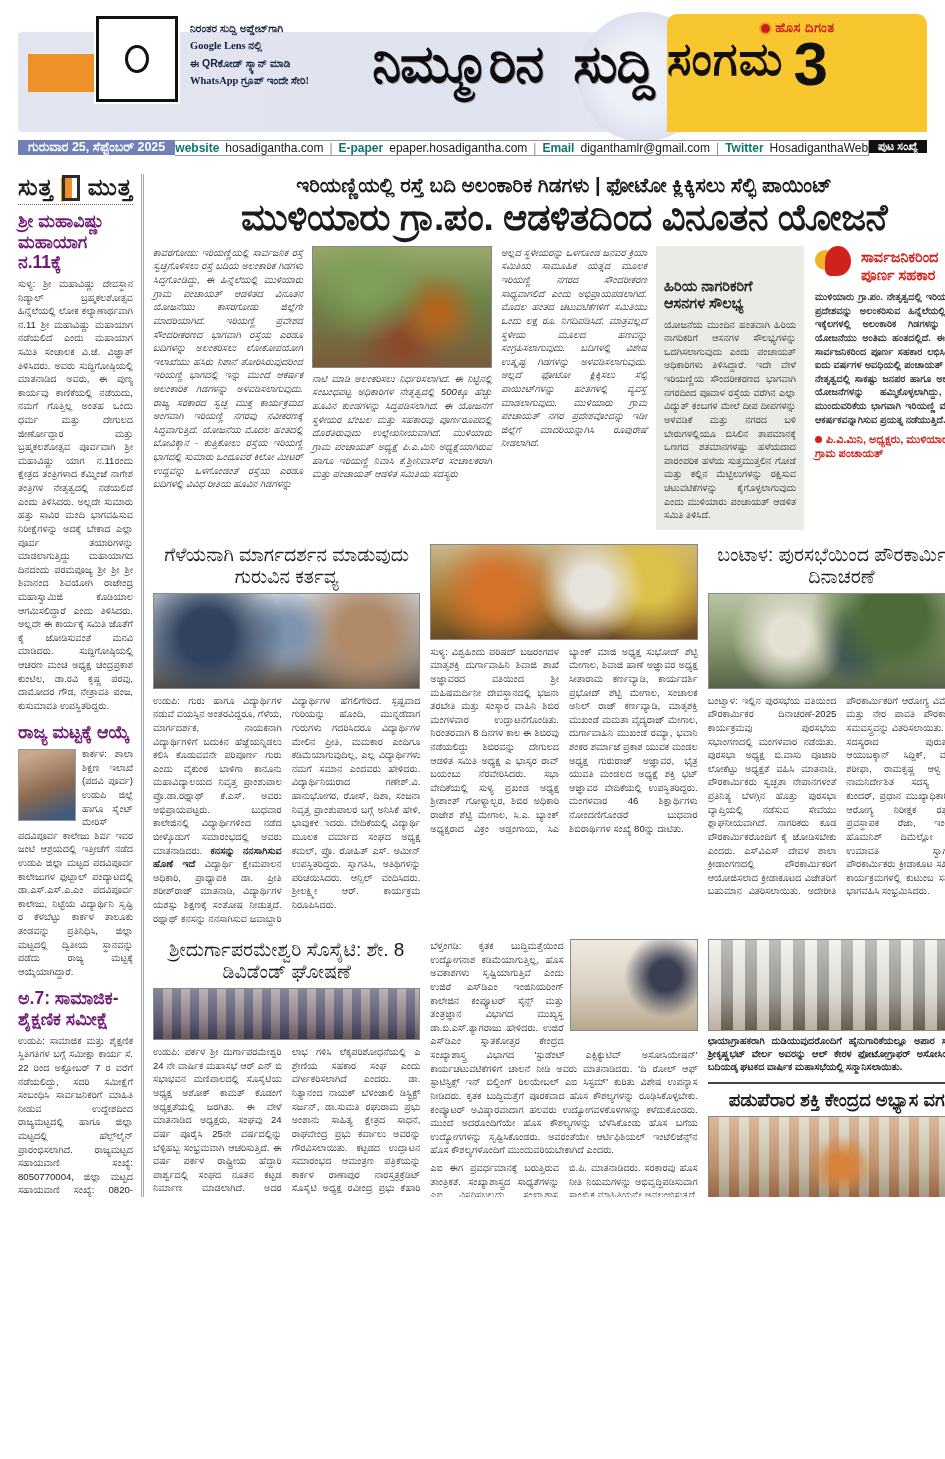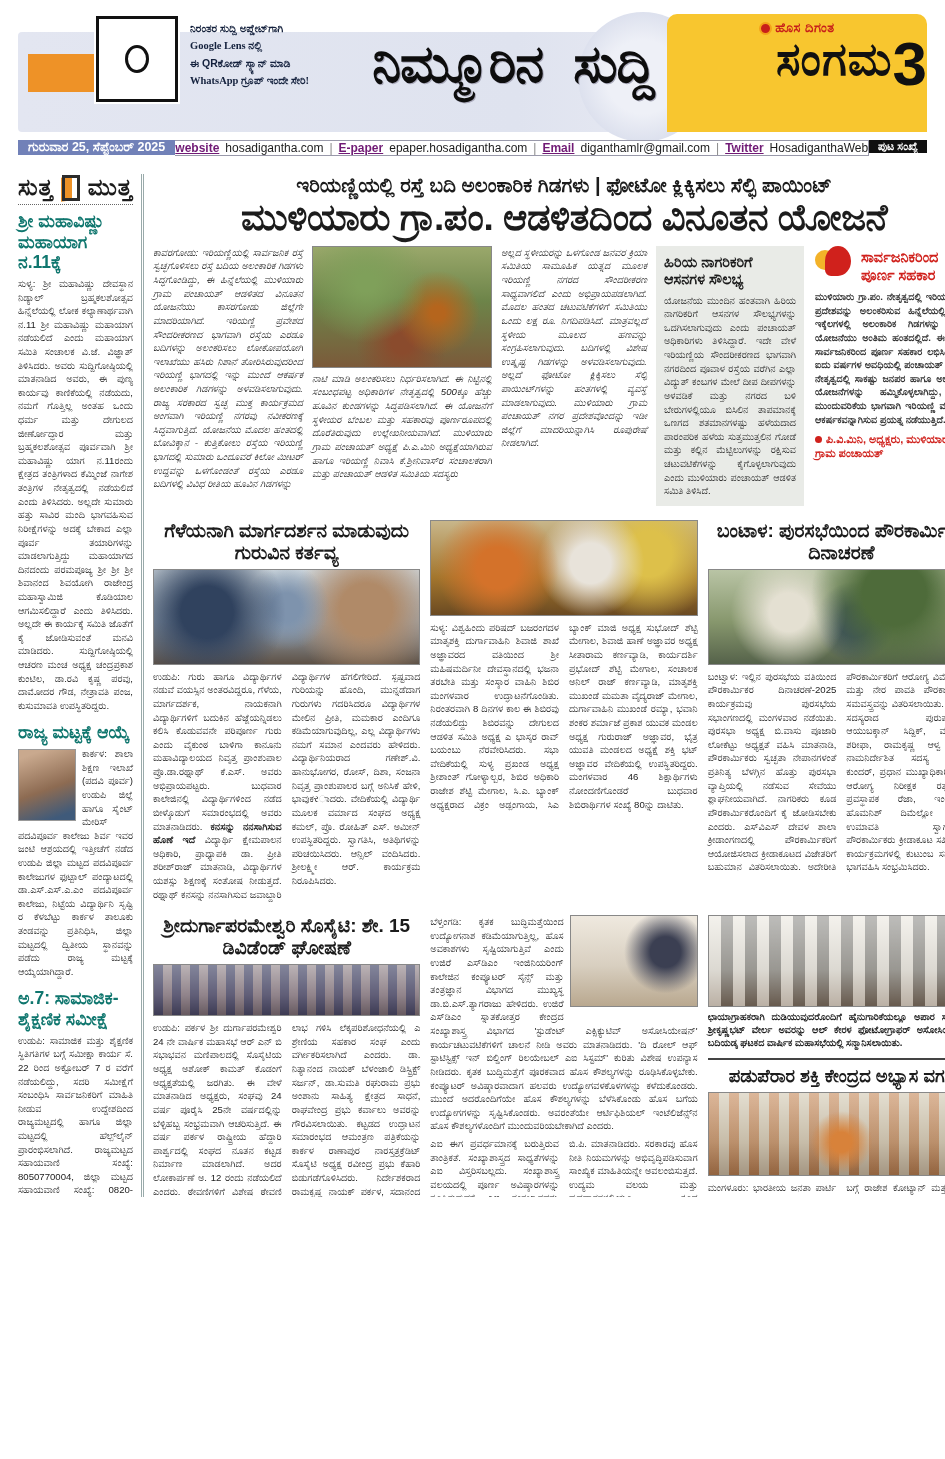--- a/index.html
+++ b/index.html
@@ -17,75 +17,75 @@
         background-blend-mode:screen; }
   .qr:after{ content:""; position:absolute; inset:26px; border:3px solid #111; background:#fff; border-radius:50%; }
   .promo { position:absolute; left:172px; top:-12px; width:170px; font-size:10.5px; line-height:1.65; font-weight:bold; color:#14213d; }
   .promo .en { font-family:"Liberation Serif", serif; }
   .main-title { position:absolute; left:330px; top:2px; width:330px; text-align:center; font-size:52px; font-weight:bold; color:#0d0d0d; letter-spacing:-1px; text-shadow:1px 1px 0 #aab; }
   .title-circle { position:absolute; left:560px; top:-20px; width:130px; height:130px; border-radius:50%; background:radial-gradient(circle,#eef0f7 40%,#dde1ee 70%); z-index:0; }
   .main-title span{ position:relative; z-index:2;font-family:Liberation Mono, monospace; }
   .yellow-block { position:absolute; right:0; top:-18px; width:260px; height:118px; background:#f8c62f; border-radius:10px 10px 0 0; z-index:3; padding-top:6px; }
   .brand-line { text-align:center; font-size:13px; font-weight:bold; color:#c81f1a; letter-spacing:.5px; }
   .brand-dot { display:inline-block; width:13px; height:13px; border-radius:50%; background:#c81f1a; border:2px solid #f3a21a; vertical-align:middle; margin-right:3px; }
-  .edition-row { display:flex; align-items:flex-start; justify-content:flex-end; }
+  .edition-row { display:flex; align-items:flex-start; justify-content:flex-start; gap:10px; }
   .edition { font-size:46px; font-weight:bold; color:#111; line-height:1; letter-spacing:1px; }
   .pagenum-big { font-size:62px; font-weight:bold; color:#111; line-height:.9; }
 
   .infobar { position:relative; height:26px; margin-top:8px; display:flex; align-items:flex-start; z-index:4; }
   .datebox { width:250px; background:#7181b8; color:#fff; font-size:12.5px; font-weight:bold; display:flex; align-items:center; justify-content:center; }
   .contactbox { flex:1; border:1px solid #99a; border-left:none; display:flex; align-items:center; justify-content:center; gap:6px; font-size:12px; background:#fff; white-space:nowrap; }
-  .contactbox .lab { color:#701a75; font-weight:bold;text-decoration:underline; }
+  .contactbox .lab { color:#0f766e; font-weight:bold; }
   .contactbox .sep { color:#888; }
   .pagelabel { width:92px; background:#101010; color:#fff; font-size:11px; font-weight:bold; display:flex; align-items:center; justify-content:center; }
 
   
   .content { display:flex; margin-top:8px; }
   .colL { width:165px; padding-right:8px; border-right:3px double #9aa; }
   .colMain { flex:1; padding-left:9px; }
 
   
   .suthu { display:flex; align-items:center; gap:4px; border-bottom:1px dotted #666; padding-bottom:3px; margin-bottom:6px; }
   .suthu .w { font-size:23px; font-weight:bold; letter-spacing:1px; }
   .door-icon { width:26px; height:26px; position:relative; }
   .door-icon .frame{ position:absolute; inset:0 4px; border:3px solid #2b2b2b; }
   .door-icon .leaf{ position:absolute; left:3px; top:2px; width:11px; height:24px; background:#ee9227; transform:skewY(-8deg); }
   .side-art { margin-bottom:10px; }
-  .side-h { font-size:17.5px; font-weight:bold; line-height:1.18; margin-bottom:4px; color:#0f766e; }
+  .side-h { font-size:17.5px; font-weight:bold; line-height:1.18; margin-bottom:4px; color:#701a75; }
   .body-txt { font-size:9.6px; line-height:1.42; text-align:justify; color:#222; }
   .thumb { float:left; width:58px; height:72px; margin:2px 6px 2px 0; background:linear-gradient(160deg,#c9a98e 10%,#8d6b52 55%,#3f5a7a 90%); border:1px solid #999; }
 
   
   .kicker { font-size:20px; font-weight:bold; text-align:center; letter-spacing:0; margin-bottom:2px; }
   .lead-h { font-size:37px; font-weight:bold; text-align:center; line-height:1.05; margin-bottom:8px; letter-spacing:-.5px; }
   .lead-row { display:flex; gap:9px; }
   .lead-col { font-size:9.6px;font-style:italic; }
   .lead-c1 { width:150px; }
   .lead-c2 { width:180px; }
   .lead-c3 { width:146px; }
   .lead-photo { width:100%; height:122px; border:1px solid #888; background:
       radial-gradient(circle at 30% 30%, #7fa05a 6%, transparent 40%),
       radial-gradient(circle at 70% 55%, #b5651d 5%, transparent 30%),
       radial-gradient(circle at 50% 80%, #8a4b2d 8%, transparent 35%),
       linear-gradient(180deg,#9aa86b 0%,#6d8449 45%,#7b5a3a 100%); margin-bottom:4px; }
   .graybox { width:148px; background:#e9ebe7; padding:8px 8px; }
-  .graybox h4 { font-size:14.5px; font-weight:bold; line-height:1.2; margin-bottom:5px; }
+  .graybox h4 { font-size:14.5px; font-weight:bold; line-height:1.2; margin-bottom:5px;margin-top:24px; }
   .quote { width:162px; padding:0 0 0 2px; }
   .q-icon { width:40px; height:34px; position:relative; float:left; margin-right:6px; }
   .q-icon .y { position:absolute; left:0; top:4px; width:20px; height:20px; border-radius:50%; background:#f3b229; }
   .q-icon .r { position:absolute; left:10px; top:0; width:26px; height:30px; border-radius:50% 50% 50% 6px; background:#d0211c; }
   .quote h4 { font-size:14.5px; font-weight:bold; color:#d0211c; line-height:1.25; padding-top:2px; }
   .quote .body-txt { clear:none; margin-top:6px; font-weight:bold; color:#333; }
   .attrib { margin-top:6px; font-size:11px; font-weight:bold; color:#d0211c; line-height:1.3; }
   .attrib .dot { display:inline-block; width:7px; height:7px; border-radius:50%; background:#d0211c; margin-right:4px; }
 
   
   .mid-row { display:flex; gap:10px; margin-top:14px; }
   .m-art { flex:1; min-width:0; }
-  .m-art .hd { font-size:19px; font-weight:bold; text-align:center; line-height:1.16; margin-bottom:5px; }
+  .m-art .hd { font-size:19px; font-weight:normal; text-align:center; line-height:1.16; margin-bottom:5px; }
   .m-photo { width:100%; height:96px; border:1px solid #888; margin-bottom:5px; background:
       radial-gradient(circle at 20% 45%, #30425e 12%, transparent 36%),
       radial-gradient(circle at 50% 40%, #7e93ad 10%, transparent 30%),
       radial-gradient(circle at 80% 42%, #b08a68 12%, transparent 34%),
       linear-gradient(180deg,#cfd8de 0%,#9aa7b4 55%,#5d5146 100%); }
   .m-photo.warm { background:
       radial-gradient(circle at 25% 50%, #d4722a 10%, transparent 30%),
       radial-gradient(circle at 60% 45%, #e8e3da 12%, transparent 32%),
       radial-gradient(circle at 82% 35%, #ddc04a 10%, transparent 30%),
       linear-gradient(180deg,#c8b68a 0%,#a3762d 60%,#6b4a22 100%); }
@@ -246,21 +246,21 @@
 
         <div class="m-art">
           <div class="hd">ಬಂಟಾಳ: ಪುರಸಭೆಯಿಂದ ಪೌರಕಾರ್ಮಿಕರ ದಿನಾಚರಣೆ</div>
           <div class="m-photo green"></div>
           <div class="two-col body-txt">ಬಂಟ್ವಾಳ: ಇಲ್ಲಿನ ಪುರಸಭೆಯ ವತಿಯಿಂದ ಪೌರಕಾರ್ಮಿಕರ ದಿನಾಚರಣೆ-2025 ಕಾರ್ಯಕ್ರಮವು ಪುರಸಭೆಯ ಸಭಾಂಗಣದಲ್ಲಿ ಮಂಗಳವಾರ ನಡೆಯಿತು. ಪುರಸಭಾ ಅಧ್ಯಕ್ಷ ಬಿ.ವಾಸು ಪೂಜಾರಿ ಲೋಕೆಟ್ಟು ಅಧ್ಯಕ್ಷತೆ ವಹಿಸಿ ಮಾತನಾಡಿ, ಪೌರಕಾರ್ಮಿಕರು ಸ್ವಚ್ಛತಾ ನೇಪಾನಗಳಂತೆ ಪ್ರತಿನಿತ್ಯ ಬೆಳಗ್ಗಿನ ಹೊತ್ತು ಪುರಸಭಾ ವ್ಯಾಪ್ತಿಯಲ್ಲಿ ನಡೆಸುವ ಸೇವೆಯು ಶ್ಲಾಘನೀಯವಾಗಿದೆ. ನಾಗರಿಕರು ಕೂಡ ಪೌರಕಾರ್ಮಿಕರೊಂದಿಗೆ ಕೈ ಜೋಡಿಸಬೇಕು ಎಂದರು. ಎಸ್‌ವಿಎಸ್ ದೇವಳ ಶಾಲಾ ಕ್ರೀಡಾಂಗಣದಲ್ಲಿ ಪೌರಕಾರ್ಮಿಕರಿಗೆ ಆಯೋಜಿಸಲಾದ ಕ್ರೀಡಾಕೂಟದ ವಿಜೇತರಿಗೆ ಬಹುಮಾನ ವಿತರಿಸಲಾಯಿತು. ಅದೇರೀತಿ ಪೌರಕಾರ್ಮಿಕರಿಗೆ ಆರೋಗ್ಯ ವಿಮೆ ಸೌಲಭ್ಯ ಮತ್ತು ನೇರ ಪಾವತಿ ಪೌರಕಾರ್ಮಿಕರಿಗೆ ಸಮವಸ್ತ್ರವನ್ನು ವಿತರಿಸಲಾಯಿತು. ಪುರಸಭಾ ಸದಸ್ಯರಾದ ಪುರುಷೋತ್ತಮ, ಆಯುಬಕ್ಕಾನ್ ಸಿದ್ದಿಕ್, ಮಹಮ್ಮದ್ ಶರೀಫಾ, ರಾಮಕೃಷ್ಣ ಆಳ್ವ ಕಳಿಕಳ, ನಾಮನಿರ್ದೇಶಿತ ಸದಸ್ಯ ಜಗದೀಶ್ ಕುಂದರ್, ಪ್ರಧಾನ ಮುಖ್ಯಾಧಿಕಾರಿ ಮಿತ್ರಕಿ, ಆರೋಗ್ಯ ನಿರೀಕ್ಷಕ ರತ್ನಪ್ರಸಾದ್, ಪ್ರವಸ್ಥಾಪಕ ರೆಜಾ, ಇಂಜಿನಿಯರ್ ಹೊಮನಿಶ್ ದಿಮೆಲ್ಲೋ ಇದ್ದರು. ಉಮಾವತಿ ಸ್ವಾಗತಿಸಿದರು. ಪೌರಕಾರ್ಮಿಕರು ಕ್ರೀಡಾಕೂಟ ಸಹಿತ ವಿವಿಧ ಕಾರ್ಯಕ್ರಮಗಳಲ್ಲಿ ಕುಟುಂಬ ಸಮೇತರಾಗಿ ಭಾಗವಹಿಸಿ ಸಂಭ್ರಮಿಸಿದರು.</div>
         </div>
       </div>
 
       <div class="mid-row">
         <div class="m-art">
-          <div class="hd">ಶ್ರೀದುರ್ಗಾಪರಮೇಶ್ವರಿ ಸೊಸೈಟಿ: ಶೇ. 15 ಡಿವಿಡೆಂಡ್ ಘೋಷಣೆ</div>
+          <div class="hd">ಶ್ರೀದುರ್ಗಾಪರಮೇಶ್ವರಿ ಸೊಸೈಟಿ: ಶೇ. 8 ಡಿವಿಡೆಂಡ್ ಘೋಷಣೆ</div>
           <div class="wide-photo"></div>
           <div class="two-col body-txt">ಉಡುಪಿ: ಪರ್ಕಳ ಶ್ರೀ ದುರ್ಗಾಪರಮೇಶ್ವರಿ 24 ನೇ ವಾರ್ಷಿಕ ಮಹಾಸಭೆ ಆರ್ ಎನ್ ಬಿ ಸಭಾಭವನ ಮಣಿಪಾಲದಲ್ಲಿ ಸೊಸೈಟಿಯ ಅಧ್ಯಕ್ಷ ಅಶೋಕ್ ಕಾಮತ್ ಕೊಡಂಗೆ ಅಧ್ಯಕ್ಷತೆಯಲ್ಲಿ ಜರಗಿತು. ಈ ವೇಳೆ ಮಾತನಾಡಿದ ಅಧ್ಯಕ್ಷರು, ಸಂಘವು 24 ವರ್ಷ ಪೂರೈಸಿ 25ನೇ ವರ್ಷದಲ್ಲಿನ್ನು ಬೆಳ್ಳಿಹಬ್ಬ ಸಂಭ್ರಮವಾಗಿ ಆಚರಿಸುತ್ತಿದೆ. ಈ ವರ್ಷ ಪರ್ಕಳ ರಾಷ್ಟ್ರೀಯ ಹೆದ್ದಾರಿ ಪಾರ್ಶ್ವದಲ್ಲಿ ಸಂಘದ ನೂತನ ಕಟ್ಟಡ ನಿರ್ಮಾಣ ಮಾಡಲಾಗಿದೆ. ಅದರ ಲೋಕಾರ್ಪಣೆ ಅ. 12 ರಂದು ನಡೆಯಲಿದೆ ಎಂದರು. ಠೇವಣಿಗಳಿಗೆ ವಿಶೇಷ ಠೇವಣಿ ಯೋಜನೆ ಜಾರಿಗೊಳಿಸಿದ್ದು ಶೇ 9.50 ಇತರರಿಗೆ, ಹಿರಿಯ ನಾಗರಿಕರಿಗೆ ಶೇ 10 ಬಡ್ಡಿದರ ನೀಡಿ ಎಲ್ಲರಿಗೂ ಒಳ್ಳೆಯ ಕೊಡುಗೆ ನೀಡಿದೆ ಎಂದು ತಿಳಿಸಿದರು. ಸಿಇಒ ನಿತ್ಯಾನಂದ ನರಸಿಂಗೆ ಮಾಹಿತಿ ನೀಡಿ, 2024-25ನೇ ಸಾಲಿನ ಅಂತ್ಯಕ್ಕೆ ರೂ 2.10 ಕೋಟಿ ಪಾಲು ಬಂಡವಾಳ, ರೂ. 13.91 ನಿಧಿ, ರೂ. 141.29 ಕೋಟಿ ಠೇವಣಿ, ರೂ 104.24 ಕೋಟಿ ಸಾಲ ಹೊರಬಾಕಿಯೊಂದಿಗೆ, ರೂ 2.91 ನಿವ್ವಳ ಲಾಭ ಗಳಿಸಿ ಲೆಕ್ಕಪರಿಶೋಧನೆಯಲ್ಲಿ ಎ ಶ್ರೇಣಿಯ ಸಹಕಾರ ಸಂಘ ಎಂದು ವರ್ಗೀಕರಿಸಲಾಗಿದೆ ಎಂದರು. ಡಾ. ನಿತ್ಯಾನಂದ ನಾಯಕ್ ಬೆಳಂಜಾಲಿ ಡಿಸ್ಟ್ರಿಕ್ಟ್ ಸರ್ಜನ್, ಡಾ.ಸುಮತಿ ರಘುರಾಮ ಪ್ರಭು ಅಂಶಾನು ಸಾಹಿತ್ಯ ಕ್ಷೇತ್ರದ ಸಾಧನೆ, ರಾಘವೇಂದ್ರ ಪ್ರಭು ಕರ್ವಾಲು ಅವರನ್ನು ಗೌರವಿಸಲಾಯಿತು. ಕಟ್ಟಡದ ಉದ್ಘಾಟನ ಸಮಾರಂಭದ ಆಮಂತ್ರಣ ಪತ್ರಿಕೆಯನ್ನು ಕಾರ್ಕಳ ರಾಣಾಪುರ ನಾರಸ್ತತ್ರಕ್ರೆಡಿಟ್ ಸೊಸೈಟಿ ಅಧ್ಯಕ್ಷ ರವೀಂದ್ರ ಪ್ರಭು ಕೆಹಾರಿ ಬಿಡುಗಡೆಗೊಳಿಸಿದರು. ನಿರ್ದೇಶಕರಾದ ರಾಮಕೃಷ್ಣ ನಾಯಕ್ ಪರ್ಕಳ, ಸದಾನಂದ ನಾಯಕ್ ಹರ್ಗ, ನರಸಿಂಹ ನಾಯಕ್ ಮಣಿಪಾಲ, ಮಹೇಶ ನಾಯಕ ಅಂಬಲ್ಪಾಡಿ, ರವೀಂದ್ರ ಪಾಟ್ಕರ ಬಂಟಕಲ್, ವಿಜೇಶ್ ಕುಮಾರ್ ಬೆಳ್ಮಾರುವಾಡಿ, ಗಣಪತಿ ನಾಯಕ್ ದೇವსನಗರ, ಜಯಂತಿ ನಾಯಕ ಪರ್ಕಳ, ಗೋಪಿ ನಾಯಕ್ ದೇವಿನಗರ ಇದ್ದರು. ಪ್ರಿಯದರ್ಶಿನಿ ಕಾಮತ್ ಸ್ವಾಗತಿಸಿ, ಶ್ರೀಶ ನಾಯಕ್ ನಿರ್ವಹಿಸಿ, ನಿರ್ದೇಶಕ ಗಣಪತಿ ಪ್ರಭು ಕುಕ್ಕೆಹಳ್ಳಿ ವಂದಿಸಿದರು.</div>
         </div>
 
         <div class="m-art">
           <div class="sdm-wrap">
             <div class="sdm-photo"></div>
             <div class="body-txt">ಬೆಳ್ತಂಗಡಿ: ಕೃತಕ ಬುದ್ಧಿಮತ್ತೆಯಿಂದ ಉದ್ಯೋಗನಾಶ ಕಡಿಮೆಯಾಗುತ್ತಿಲ್ಲ, ಹೊಸ ಅವಕಾಶಗಳು ಸೃಷ್ಟಿಯಾಗುತ್ತಿವೆ ಎಂದು ಉಜಿರೆ ಎಸ್‌ಡಿಎಂ ಇಂಜಿನಿಯರಿಂಗ್ ಕಾಲೇಜಿನ ಕಂಪ್ಯೂಟರ್ ಸೈನ್ಸ್ ಮತ್ತು ತಂತ್ರಜ್ಞಾನ ವಿಭಾಗದ ಮುಖ್ಯಸ್ಥ ಡಾ.ಬಿ.ಎಸ್.ತ್ಯಾಗರಾಜು ಹೇಳಿದರು. ಉಜಿರೆ ಎಸ್‌ಡಿಎಂ ಸ್ನಾತಕೋತ್ತರ ಕೇಂದ್ರದ ಸಂಖ್ಯಾಶಾಸ್ತ್ರ ವಿಭಾಗದ 'ಸ್ಟುಡೆಂಟ್ ಎಕ್ಸಿಕ್ಯುಟಿವ್ ಅಸೋಸಿಯೇಷನ್' ಕಾರ್ಯಚಟುವಟಿಕೆಗಳಿಗೆ ಚಾಲನೆ ನೀಡಿ ಅವರು ಮಾತನಾಡಿದರು. 'ದಿ ರೋಲ್ ಆಫ್ ಸ್ಟಾಟಿಸ್ಟಿಕ್ಸ್ ಇನ್ ಬಿಲ್ಡಿಂಗ್ ರಿಲಯೇಬಲ್ ಎಐ ಸಿಸ್ಟಮ್' ಕುರಿತು ವಿಶೇಷ ಉಪನ್ಯಾಸ ನೀಡಿದರು. ಕೃತಕ ಬುದ್ಧಿಮತ್ತೆಗೆ ಪೂರಕವಾದ ಹೊಸ ಕೌಶಲ್ಯಗಳನ್ನು ರೂಢಿಸಿಕೊಳ್ಳಬೇಕು. ಕಂಪ್ಯೂಟರ್ ಅವಿಷ್ಕಾರವಾದಾಗ ಹಲವರು ಉದ್ಯೋಗವಳಕೊಳಗಳನ್ನು ಕಳೆದುಕೊಂಡರು. ಮುಂದೆ ಅದರೊಂದಿಗೆಯೇ ಹೊಸ ಕೌಶಲ್ಯಗಳನ್ನು ಬೆಳೆಸಿಕೊಂಡು ಹೊಸ ಬಗೆಯ ಉದ್ಯೋಗಗಳನ್ನು ಸೃಷ್ಟಿಸಿಕೊಂಡರು. ಅವರಂತೆಯೇ ಆರ್ಟಿಫಿಶಿಯಲ್ ಇಂಟೆಲಿಜೆನ್ಸ್‌ನ ಹೊಸ ಕೌಶಲ್ಯಗಳೊಂದಿಗೆ ಮುಂದುವರಿಯಬೇಕಾಗಿದೆ ಎಂದರು.</div>
           </div>
           <div class="two-col body-txt" style="margin-top:4px">ಎಐ ಈಗ ಪ್ರವರ್ಧಮಾನಕ್ಕೆ ಬರುತ್ತಿರುವ ತಾಂತ್ರಿಕತೆ. ಸಂಖ್ಯಾಶಾಸ್ತ್ರದ ಸಾಧ್ಯತೆಗಳನ್ನು ಎಐ ವಿಸ್ತರಿಸಬಲ್ಲದು. ಸಂಖ್ಯಾಶಾಸ್ತ್ರ ವಲಯದಲ್ಲಿ ಪೂರ್ಣ ಅವಿಷ್ಕಾರಗಳನ್ನು ರೂಪಿಸುವುದಕ್ಕೆ ಎಐ ತಂತ್ರಜ್ಞಾನವನ್ನು ಪೂರಕವಾಗಿಸಿಕೊಳ್ಳಬೇಕು. ಎಲ್ಲಾ ವಿಷಯಗಳಲ್ಲಿಯೂ ನಿರಂತರ ಅಭ್ಯಾಸ ಅವಶ್ಯಕ. ಈ ನಿಪುಣತೆಗೆ ಸಂಖ್ಯಾಶಾಸ್ತ್ರವು ಆಗತ್ಯವಿದೆ. ಈ ನಿಪುಣತೆಯ ಸ್ವರೂಪವನ್ನು ಇನ್ನಷ್ಟು ಆಧುನೀಕರಿಸುವುದಕ್ಕೆ ಎಐ ತಂತ್ರಜ್ಞಾನ ನೆರವಾಗುತ್ತದೆ ಎಂದು ಹೇಳಿದರು. ಅಧ್ಯಕ್ಷತೆ ವಹಿಸಿದ್ದ ಎಸ್‌ಡಿಎಂ ಸ್ನಾತಕೋತ್ತರ ಕೇಂದ್ರದ ಡೀನ್ ಡಾ.ಸೌಮ್ಯ ಬಿ.ಪಿ. ಮಾತನಾಡಿದರು. ಸರಕಾರವು ಹೊಸ ನೀತಿ ನಿಯಮಗಳನ್ನು ಅಭಿವೃದ್ಧಿಪಡಿಸುವಾಗ ಸಾಂಖ್ಯಿಕ ಮಾಹಿತಿಯನ್ನೇ ಅವಲಂಬಿಸುತ್ತದೆ. ಉದ್ಯಮ ವಲಯ ಮತ್ತು ವ್ಯವಹಾರಗಳಲ್ಲಿಯೂ ಕೂಡ ಸಂಖ್ಯಾಶಾಸ್ತ್ರವೇ ಮುಖ್ಯ ಪಾತ್ರ ವಹಿಸುತ್ತದೆ. ಹಾಗಾಗಿ ವಿದ್ಯಾರ್ಥಿಗಳು ಇವರ ಕಡೆ ಗಮನ ಹರಿಸಬೇಕು ಎಂದು ಕಿವಿಮಾತು ಹೇಳಿದರು. ಕಾರ್ಯಕ್ರಮದಲ್ಲಿ ವಿಭಾಗದ ಮುಖ್ಯಸ್ಥೆ ಡಾ.ಸಮತಾ ಕುಮಾರಿ ಉಪಸ್ಥಿತರಿದ್ದರು. ದ್ವಿತೀಯ ಎಂಎಸ್ಸಿ ವಿದ್ಯಾರ್ಥಿನಿ ಪ್ರಕೃತಿ ಟಿ.ಪಿ ವಂದಿಸಿದರು.</div>

